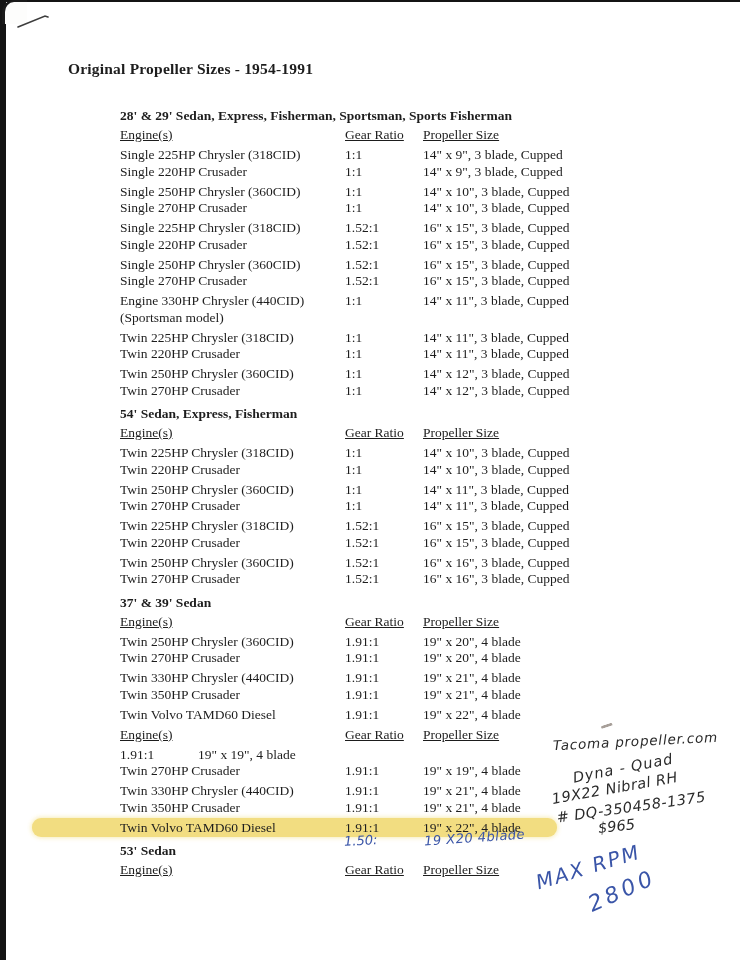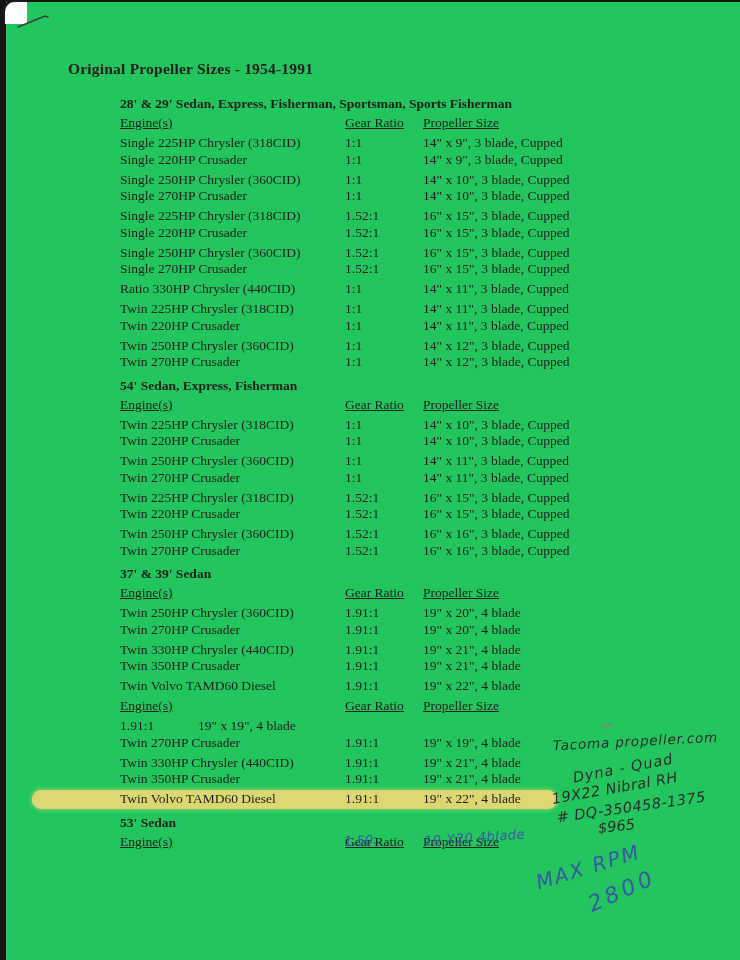--- a/index.html
+++ b/index.html
@@ -1,38 +1,38 @@
 <!DOCTYPE html>
 <html><head>
 <meta charset="utf-8">
 <style>
   html,body { margin:0; padding:0; background:#555; }
   .page {
     position:relative; width:740px; height:960px;
-    background:#22c55e; overflow:hidden;
+    background:#ffffff; overflow:hidden;
     font-family:"Liberation Serif", serif; color:#1d1d1d;
   }
   
   .edge-left { position:absolute; left:0; top:0; bottom:0; width:6px; background:#141414; }
   .edge-top { position:absolute; left:0; top:0; right:0; height:2px; background:#141414; }
   .corner-curve { position:absolute; left:2px; top:0px; width:22px; height:22px;
     background:#fdfdfc; border-top-left-radius:12px; border-left:3px solid #1a1a1a; border-top:2px solid #1a1a1a; }
   .pen-mark-topleft { position:absolute; left:17px; top:14px; width:32px; height:14px; }
   .pen-mark-topleft svg { display:block; }
   .pen-mark-small { position:absolute; left:602px; top:724px; width:12px; height:8px;
     border-top:3px solid #8a8078; transform:rotate(-18deg); border-radius:2px; opacity:.75; }
 
   .doc-title {
     position:absolute; left:68px; top:60px; margin:0;
     font-size:15.5px; font-weight:bold; letter-spacing:.2px;
   }
 
   .table-root { position:absolute; left:120px; top:96px; width:540px; }
   .sec-heading { font-weight:bold; font-size:13.5px; line-height:16.5px; margin:7px 0 2.5px 0; }
-  .section:first-child .sec-heading { margin-top:0; }
+  .section:first-child .sec-heading { margin-top:12px; }
   .t-row { display:flex; line-height:16.5px; font-size:13.5px; position:relative; }
   .cell-engine { width:225px; }
   .cell-ratio  { width:78px; }
   .cell-prop   { flex:1; }
   .t-header { margin-bottom:3.5px; }
   .t-header .hd { text-decoration:underline;font-family:Liberation Serif, serif; }
   .t-group { margin-bottom:3.5px; }
   .engine-note { line-height:16.5px; }
   .t-row.hl { z-index:0; }
   .t-row.hl::before {
@@ -140,21 +140,22 @@
             <div class="cell-engine">
               <div class="">Single 270HP Crusader</div>
             </div>
             <div class="cell-ratio">1.52:1</div>
             <div class="cell-prop">16" x 15", 3 blade, Cupped</div>
           </div>
         </div>
         <div class="t-group">
           <div class="t-row">
             <div class="cell-engine">
-              <div class="">Ratio 330HP Chrysler (440CID)</div>
+              <div class="">Engine 330HP Chrysler (440CID)</div>
+              <div class="engine-note">(Sportsman model)</div>
             </div>
             <div class="cell-ratio">1:1</div>
             <div class="cell-prop">14" x 11", 3 blade, Cupped</div>
           </div>
         </div>
         <div class="t-group">
           <div class="t-row">
             <div class="cell-engine">
               <div class="">Twin 225HP Chrysler (318CID)</div>
             </div>

